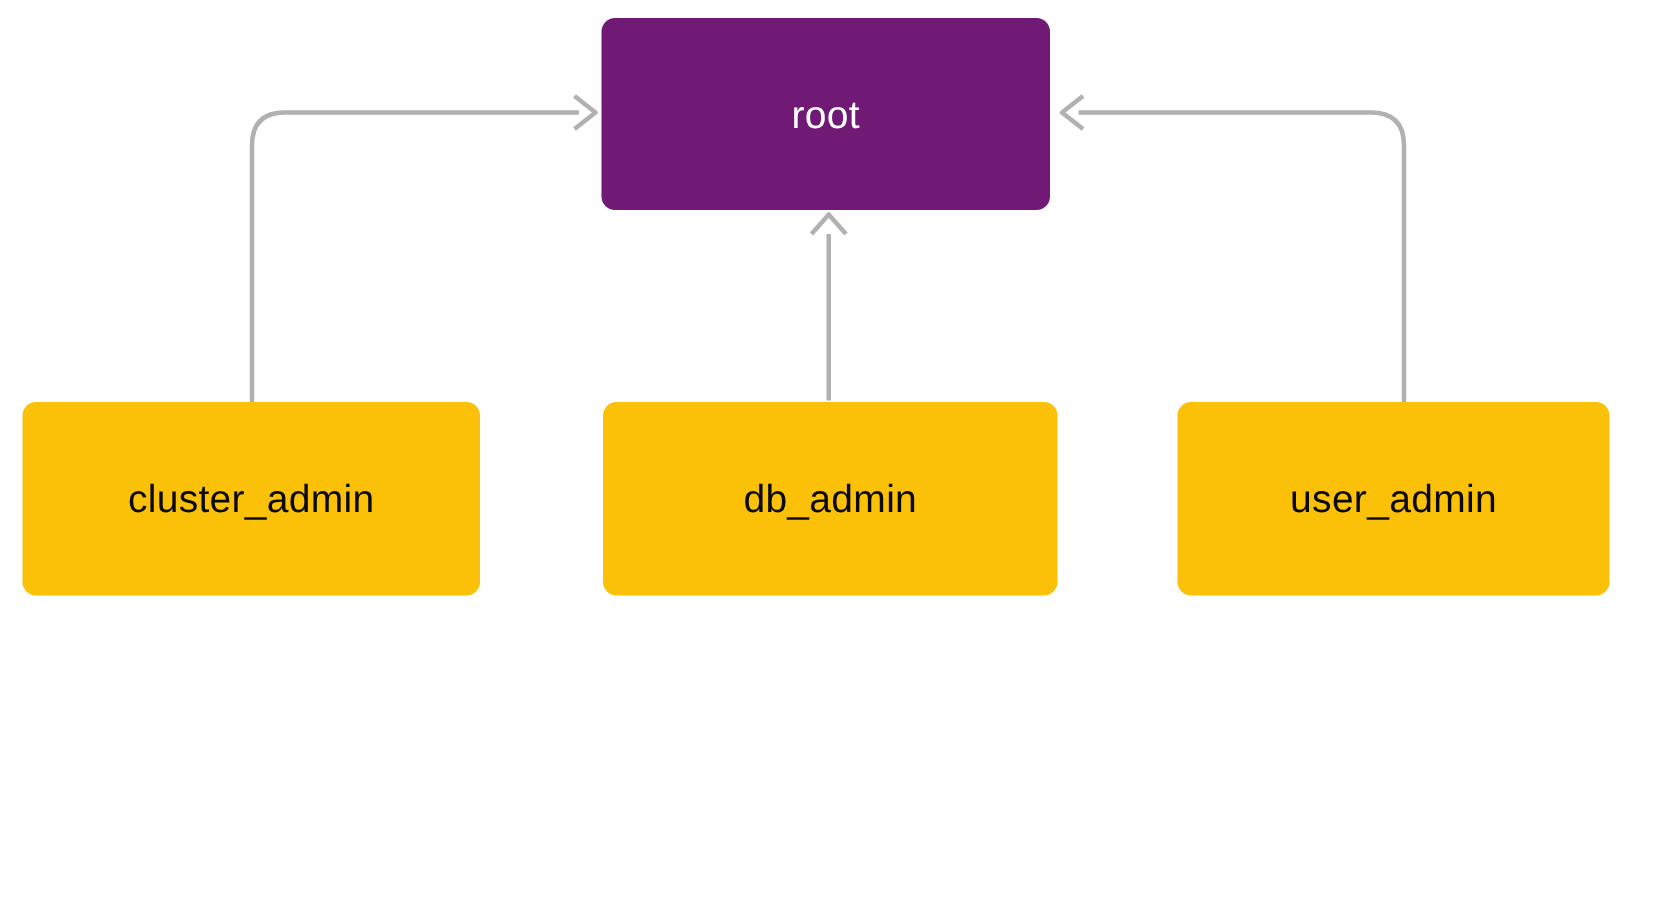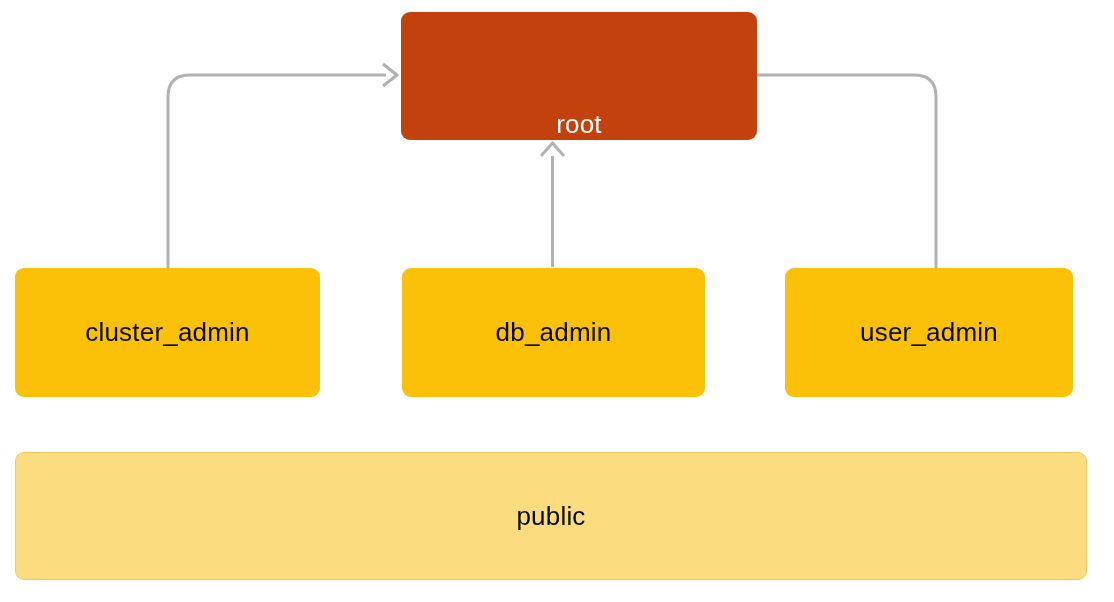--- a/index.html
+++ b/index.html
@@ -28,24 +28,23 @@
     display: flex;
     align-items: center;
     justify-content: center;
     border-radius: 9px;
     font-size: 26px;
     letter-spacing: 0.2px;
     box-sizing: border-box;
   }
   .node-root {
     left: 401px; top: 12px;
-    width: 356px; height: 128px;
-    background: #c2410c;
+    width: 299px; height: 128px;
+    background: #701a75;
     color: #ffffff;
-    align-items: flex-end;
   }
   .node-cluster-admin {
     left: 15px; top: 268px;
     width: 305px; height: 129px;
     background: #fbc008;
     color: #0a0a0a;
   }
   .node-db-admin {
     left: 402px; top: 268px;
     width: 303px; height: 129px;
@@ -104,17 +103,14 @@
   </div>
 
   <div class="node node-cluster-admin">
     <span>cluster_admin</span>
   </div>
 
   <div class="node node-user-admin">
     <span>user_admin</span>
   </div>
 
-  <div class="node node-public">
-    <span>public</span>
-  </div>
 
 </div>
 
 </body></html>

